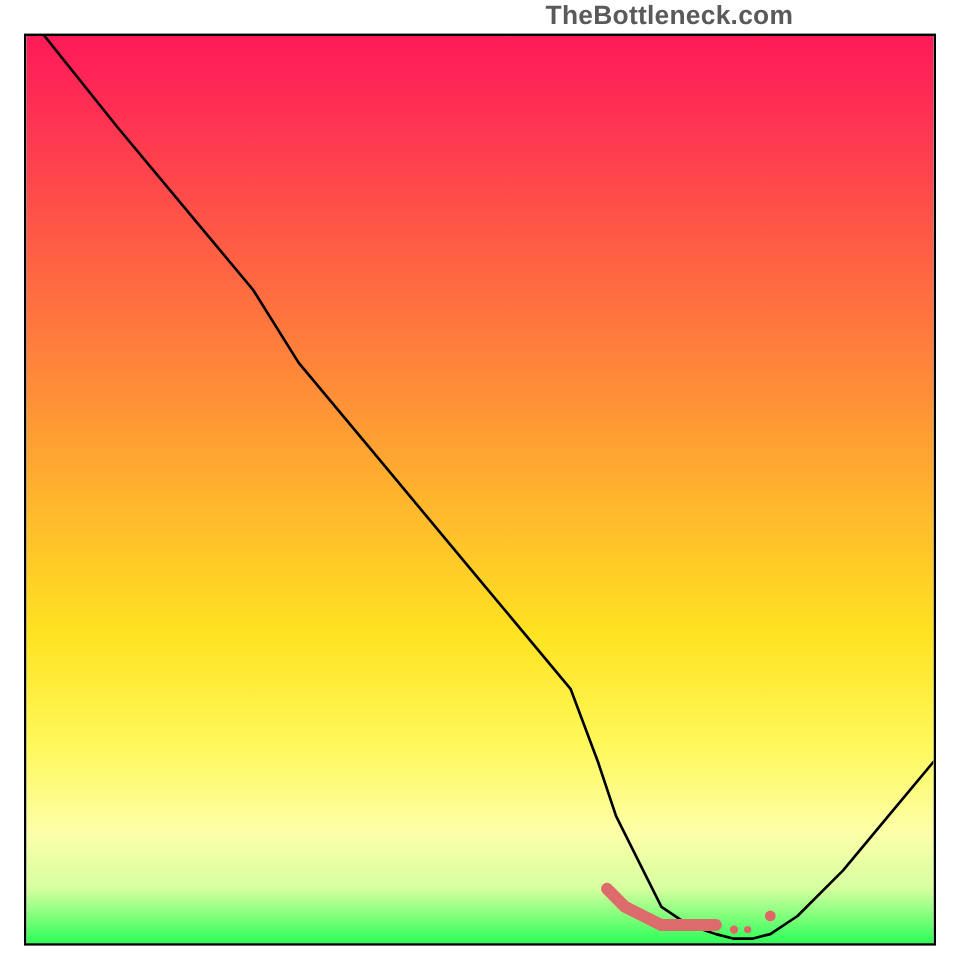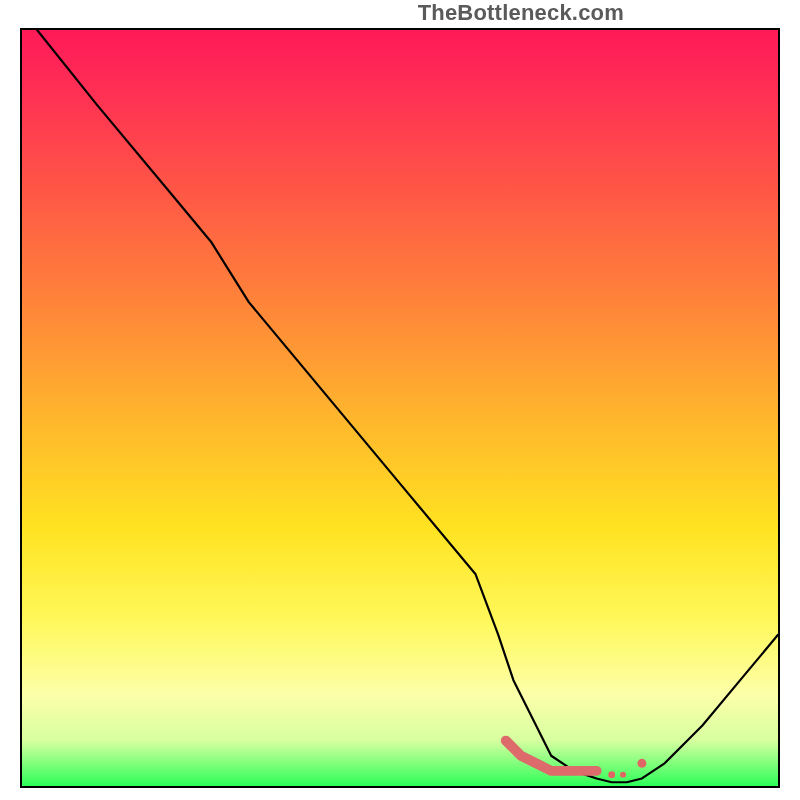--- a/index.html
+++ b/index.html
@@ -8,20 +8,21 @@
     width: 800px;
     height: 800px;
     background: #ffffff;
     font-family: Arial, Helvetica, sans-serif;
     overflow: hidden;
   }
   .wrap {
     position: relative;
     width: 636px;
     height: 800px;
+    padding-left: 37px;
   }
   .watermark {
     position: absolute;
     top: 0;
     right: 12px;
     font-size: 22px;
     font-weight: 600;
     color: #5a5a5a;
     letter-spacing: 0.2px;
   }

